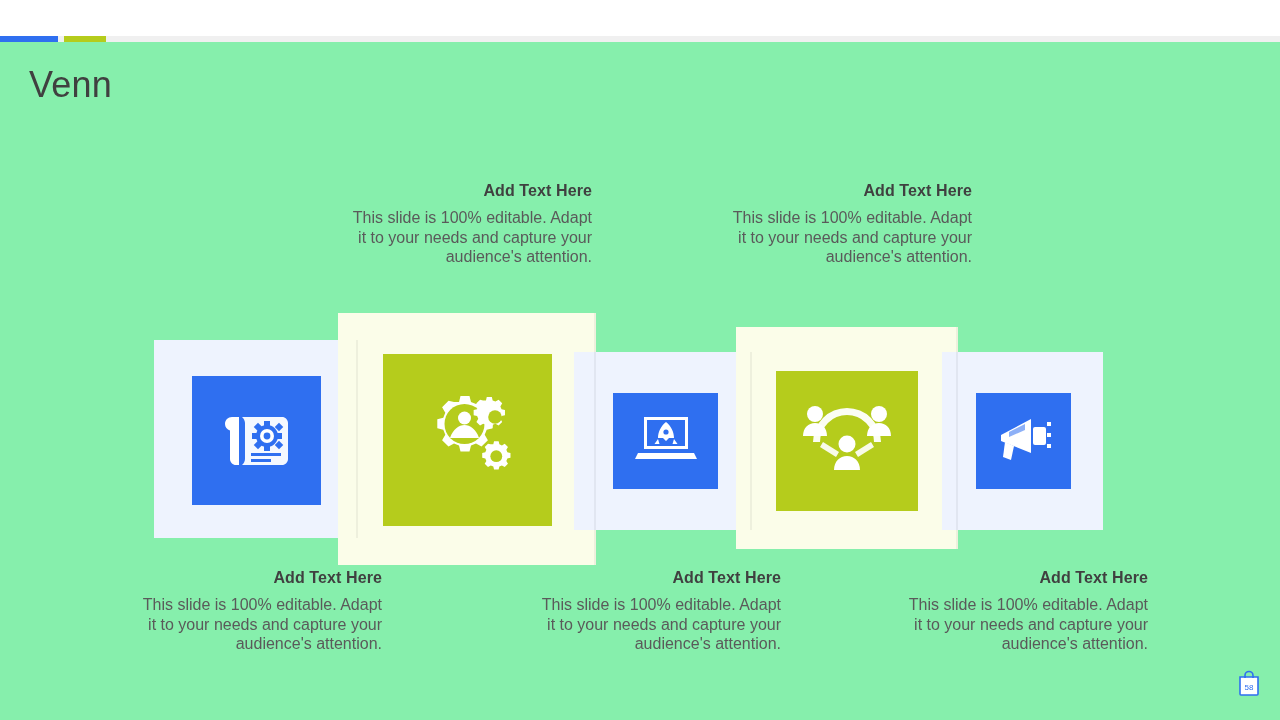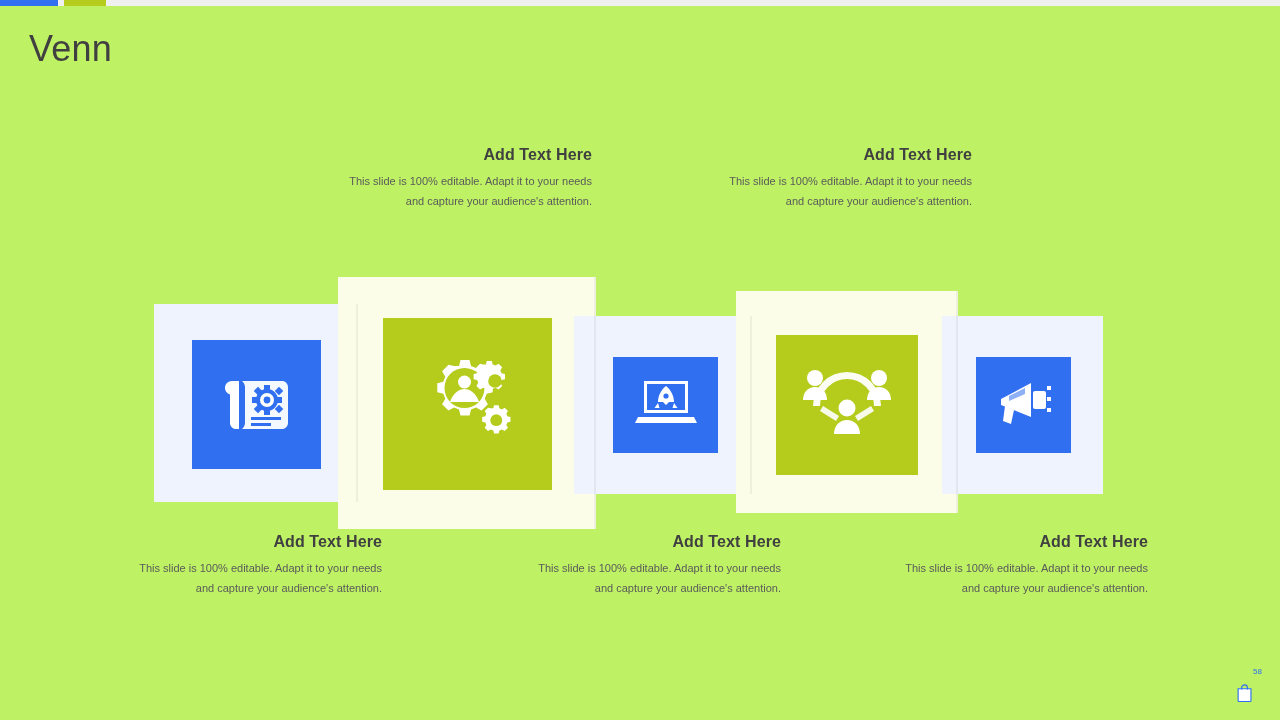--- a/index.html
+++ b/index.html
@@ -10,21 +10,22 @@
     width: 1280px;
     height: 720px;
     background: #ffffff;
     font-family: "Liberation Sans", sans-serif;
     overflow: hidden;
     position: relative;
   }
   .slide {
     position: absolute;
     inset: 0;
-    background: #bef264;
+    background: #86efac;
+    margin-top: 36px;
   }
   
   .topbar {
     position: absolute;
     top: 0;
     left: 0;
     width: 1280px;
     height: 6px;
     background: #f0f0f0;
   }
@@ -77,36 +78,36 @@
     text-align: right;
   }
   .txt-head {
     font-size: 16px;
     font-weight: bold;
     color: #404040;
     margin: 0 0 8px 0;
     letter-spacing: 0.1px;
   }
   .txt-body {
-    font-size: 11px;
+    font-size: 16px;
     line-height: 19.5px;
     color: #5a5a5a;
     margin: 0;
   }
 
   
   .cart {
     position: absolute;
     right: 18px;
-    bottom: 10px;
+    bottom: 20px;
     width: 26px;
     height: 30px;
     display: flex;
-    flex-direction: row;
-    align-items: flex-start;
+    flex-direction: column;
+    align-items: center;
   }
   .cart-num {
     font-size: 8px;
     color: #2f6ff0;
     margin-top: -13px;
     position: relative;
     z-index: 3;
   }
   .shadow-right {
     position: absolute;

